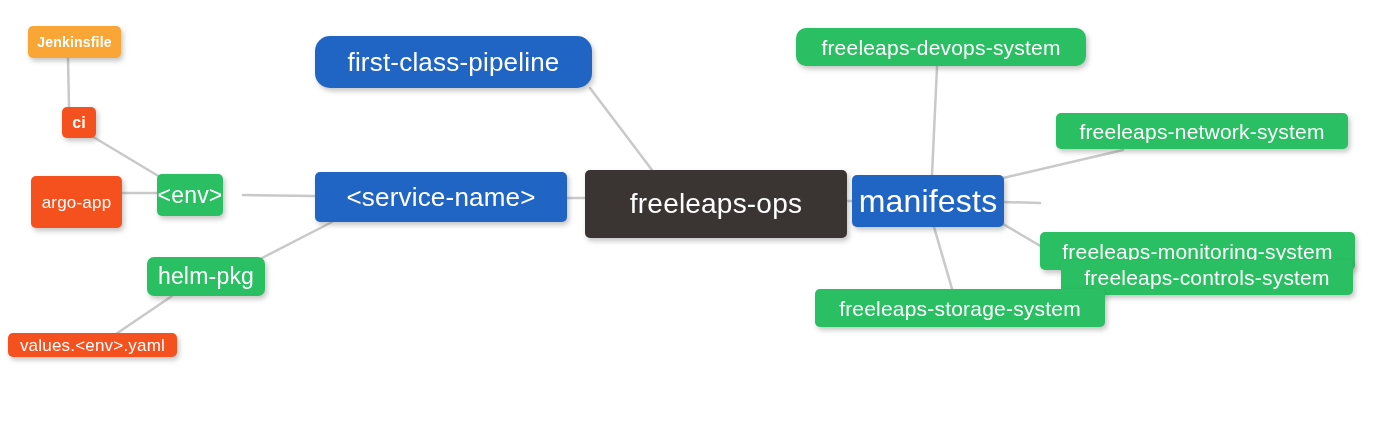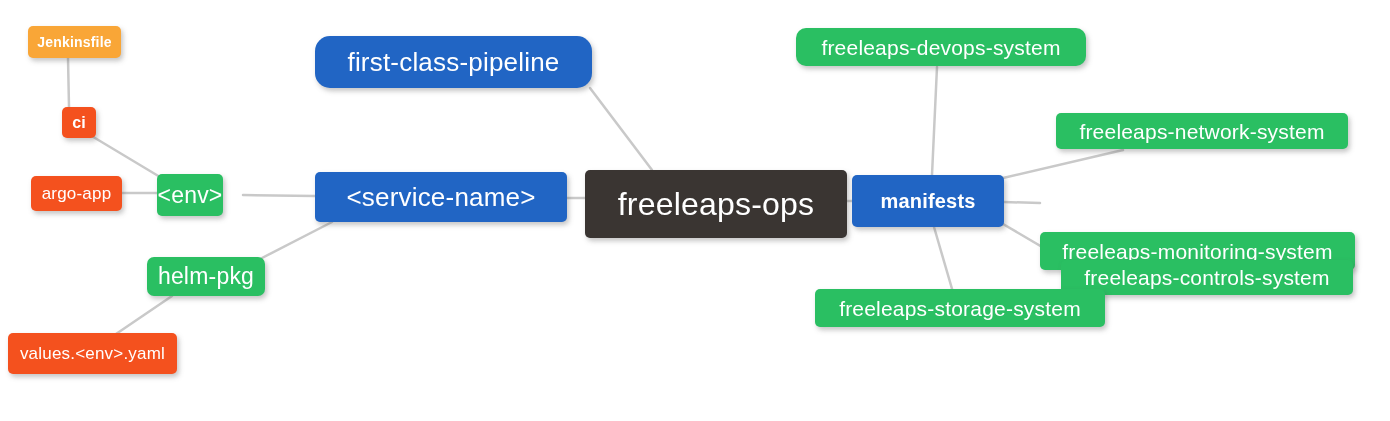--- a/index.html
+++ b/index.html
@@ -55,27 +55,27 @@
       <line x1="847" y1="201" x2="852" y2="201" stroke="#c9c9c9" stroke-width="2.5" stroke-linecap="round"></line>
       <line x1="932" y1="175" x2="937" y2="67" stroke="#c9c9c9" stroke-width="2.5" stroke-linecap="round"></line>
       <line x1="1003" y1="178" x2="1123" y2="150" stroke="#c9c9c9" stroke-width="2.5" stroke-linecap="round"></line>
       <line x1="1004" y1="202" x2="1040" y2="203" stroke="#c9c9c9" stroke-width="2.5" stroke-linecap="round"></line>
       <line x1="1003" y1="224" x2="1066" y2="261" stroke="#c9c9c9" stroke-width="2.5" stroke-linecap="round"></line>
       <line x1="934" y1="227" x2="957" y2="306" stroke="#c9c9c9" stroke-width="2.5" stroke-linecap="round"></line>
     </svg>
   <div>
       <div class="node" style="left: 20px; top: 26px; width: 93px; height: 32px; font-size: 14px; font-weight: 700; background: rgb(249, 166, 55); margin-left: 8px;">Jenkinsfile</div>
       <div class="node" style="left: 53px; top: 107px; width: 34px; height: 31px; font-size: 16px; font-weight: 700; background: rgb(244, 81, 30); margin-left: 9px;">ci</div>
-      <div class="node" style="left: 31px; top: 176px; width: 91px; height: 35px; font-size: 17px; font-weight: 400; background: rgb(244, 81, 30); text-align: right;">argo-app</div>
+      <div class="node" style="left: 31px; top: 176px; width: 91px; height: 52px; font-size: 17px; font-weight: 400; background: rgb(244, 81, 30); text-align: right;">argo-app</div>
       <div class="node" style="left: 157px; top: 174px; width: 66px; height: 42px; font-size: 23px; font-weight: 400; background: rgb(42, 191, 98);">&lt;env&gt;</div>
       <div class="node" style="left: 147px; top: 257px; width: 118px; height: 39px; font-size: 23px; font-weight: 400; background: rgb(42, 191, 98); border-radius: 7px;">helm-pkg</div>
-      <div class="node" style="left: 8px; top: 333px; width: 169px; height: 41px; font-size: 17px; font-weight: 400; background: rgb(244, 81, 30);">values.&lt;env&gt;.yaml</div>
+      <div class="node" style="left: 8px; top: 333px; width: 169px; height: 24px; font-size: 17px; font-weight: 400; background: rgb(244, 81, 30);">values.&lt;env&gt;.yaml</div>
       <div class="node" style="left: 315px; top: 36px; width: 277px; height: 52px; font-size: 26px; font-weight: 400; background: rgb(33, 101, 196); border-radius: 15px;">first-class-pipeline</div>
       <div class="node" style="left: 315px; top: 172px; width: 252px; height: 50px; font-size: 26px; font-weight: 400; background: rgb(33, 101, 196);">&lt;service-name&gt;</div>
-      <div class="node" style="left: 585px; top: 170px; width: 262px; height: 68px; font-size: 32px; font-weight: 400; background: rgb(58, 53, 50);">freeleaps-ops</div>
-      <div class="node" style="left: 852px; top: 175px; width: 152px; height: 52px; font-size: 20px; font-weight: 700; background: rgb(33, 101, 196);">manifests</div>
+      <div class="node" style="left: 585px; top: 170px; width: 262px; height: 68px; font-size: 28px; font-weight: 400; background: rgb(58, 53, 50);">freeleaps-ops</div>
+      <div class="node" style="left: 852px; top: 175px; width: 152px; height: 52px; font-size: 32px; font-weight: 400; background: rgb(33, 101, 196);">manifests</div>
       <div class="node" style="left: 796px; top: 28px; width: 290px; height: 38px; font-size: 21px; font-weight: 400; background: rgb(42, 191, 98); border-radius: 10px;">freeleaps-devops-system</div>
       <div class="node" style="left: 1056px; top: 113px; width: 292px; height: 36px; font-size: 21px; font-weight: 400; background: rgb(42, 191, 98);">freeleaps-network-system</div>
       <div class="node" style="left: 1040px; top: 185px; width: 315px; height: 38px; font-size: 21px; font-weight: 400; background: rgb(42, 191, 98); margin-top: 47px;">freeleaps-monitoring-system</div>
       <div class="node" style="left: 1061px; top: 260px; width: 292px; height: 35px; font-size: 21px; font-weight: 400; background: rgb(42, 191, 98);">freeleaps-controls-system</div>
       <div class="node" style="left: 815px; top: 289px; width: 290px; height: 38px; font-size: 21px; font-weight: 400; background: rgb(42, 191, 98);">freeleaps-storage-system</div>
     </div>
 </div>
 
 </body></html>

